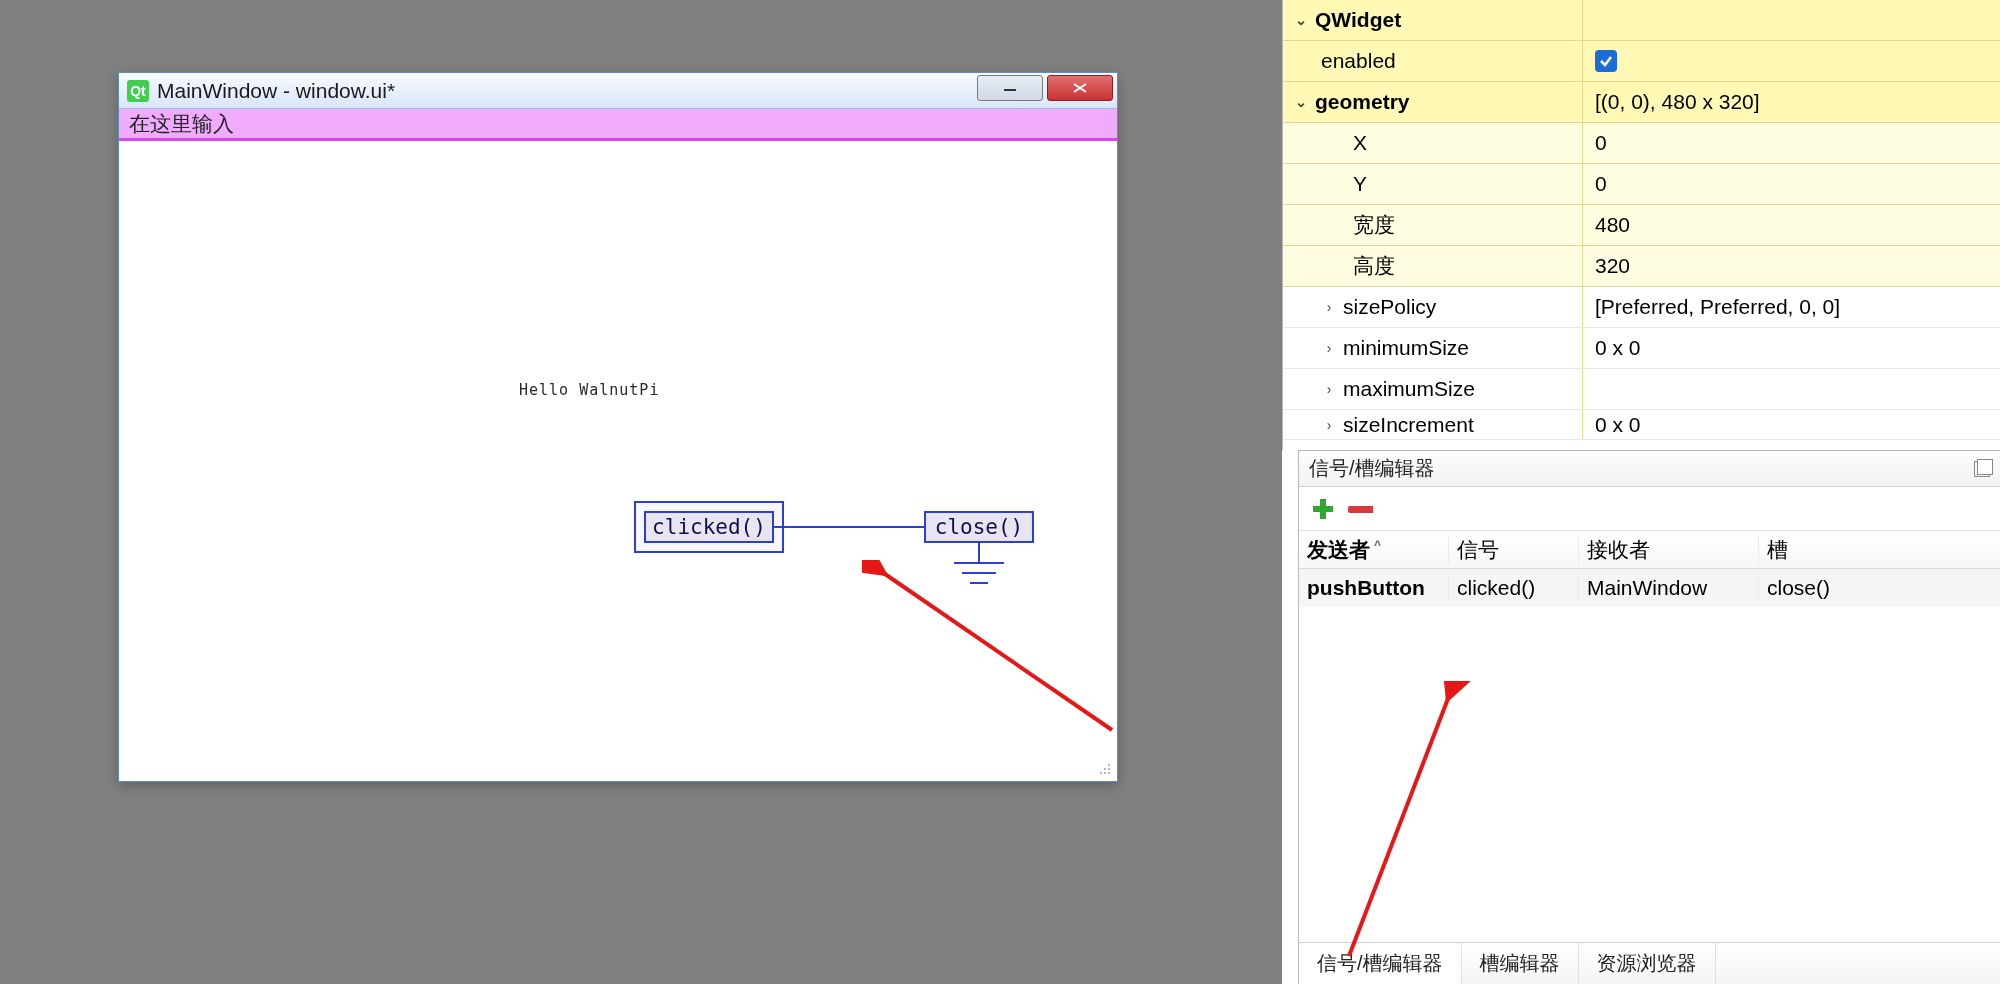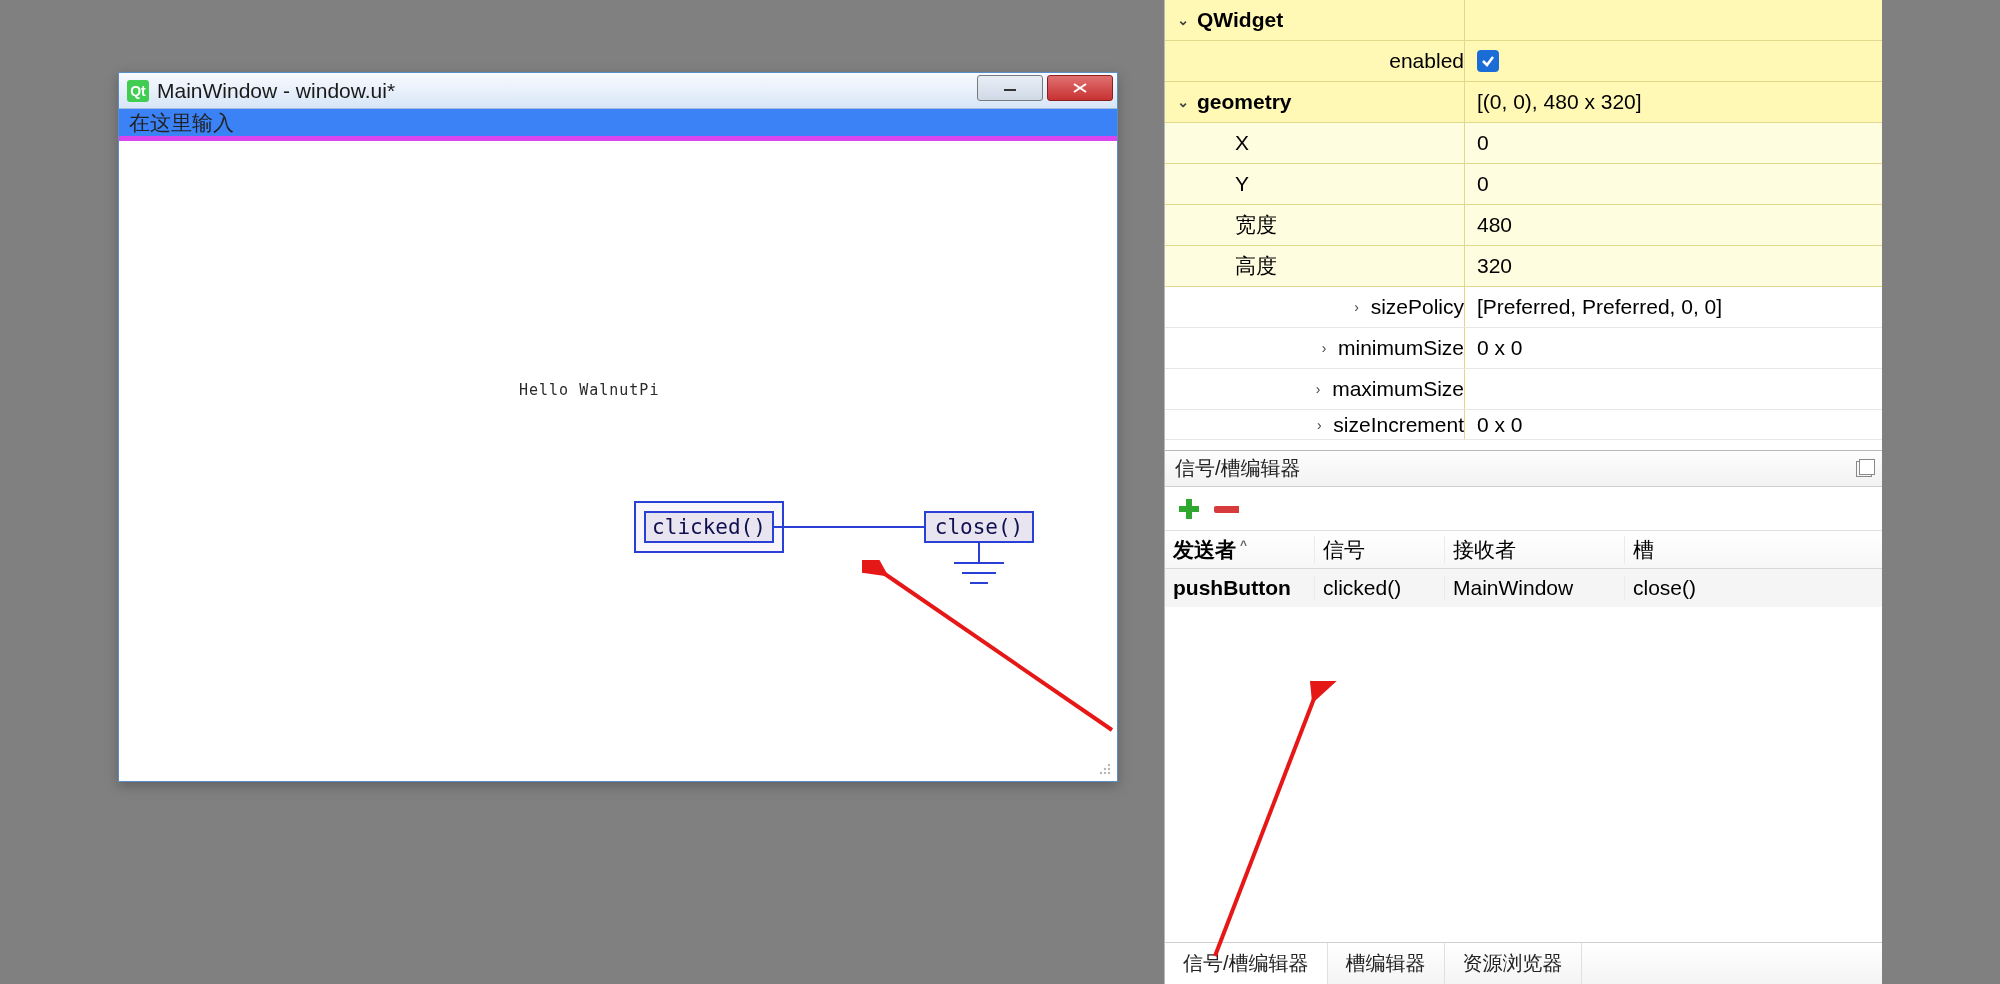--- a/index.html
+++ b/index.html
@@ -8,21 +8,21 @@
     font-family: "Microsoft YaHei", "Segoe UI", Arial, sans-serif;
     font-size: 20px;
     background: #808080;
     overflow: hidden;
   }
   .root {
     position: relative; width: 2000px; height: 984px;
     display: flex;
   }
   .left-area {
-    position: relative; width: 1164px; height: 984px;
+    position: relative; width: 1282px; height: 984px;
     background: #808080;
     padding-left: 24px;
   }
   .right-area {
     position: relative; width: 718px; height: 984px;
     background: #ffffff;
     display: flex; flex-direction: column;
   }
 
   
@@ -52,24 +52,24 @@
   }
   .win-btn {
     width: 66px; height: 26px; margin-top: 2px; margin-right: 4px;
     border: 1px solid #7a7a7a; border-radius: 3px;
     display: flex; align-items: center; justify-content: center;
   }
   .win-btn.min { background: linear-gradient(to bottom,#e8eef6,#cfd9e6); color:#333;}
   .win-btn.close { background: linear-gradient(to bottom,#e07070,#c83232); color:#fff; border-color:#8a1f1f;}
   .win-btn.min svg, .win-btn.close svg { display:block; }
   .menubar {
-    height: 32px; border-bottom: 5px solid #d946ef;
+    height: 32px; border-bottom: 3px solid #d946ef;
     display: flex; align-items: center; padding-left: 10px;
     color: #222; font-size: 21px;
-    background:#3b82f6;
+    background:#f0abfc;
   }
   .form-body {
     position: relative; width: 100%; height: calc(100% - 68px);
     background: #ffffff;
   }
   .form-label {
     position: absolute; left: 400px; top: 240px;
     font-family: "SimSun","NSimSun",monospace;
     font-size: 15px; letter-spacing: 1px; color:#2a2a2a;
   }
@@ -128,21 +128,21 @@
   }
   .prop-row.highlight { background: #fff9b5; }
   .prop-row.sub { background: #fffde0; }
   .prop-row.white { background: #ffffff; border-bottom: 1px solid #e6e6e6;}
   .prop-key {
     width: 300px; display: flex; align-items: center; gap: 6px;
     padding-left: 10px;
     border-right: 1px solid #e0d88c;
     height: 100%;
   }
-  .prop-key.indent1 { padding-left: 38px; justify-content: flex-end; }
+  .prop-key.indent1 { padding-left: 38px; }
   .prop-key.indent2 { padding-left: 70px; }
   .prop-key.bold { font-weight: 700; }
   .prop-val {
     flex: 1; padding-left: 12px;
     display: flex; align-items: center; height:100%;
   }
   .expander {
     width: 16px; height: 16px; display:inline-flex; align-items:center; justify-content:center;
     font-size: 14px; color: #444;
   }
@@ -151,20 +151,21 @@
     background: #1a6dd6; display:inline-flex; align-items:center; justify-content:center;
   }
   .checkbox svg { display:block; }
 
   .signal-panel {
     flex: 1; display:flex; flex-direction:column;
     border-left: 1px solid #b8b8b8;
     border-top: 1px solid #b8b8b8;
     position: relative;
     background:#fff;
+    margin-left:16px;
   }
   .panel-header {
     height: 36px; display:flex; align-items:center;
     padding: 0 10px; border-bottom: 1px solid #cfcfcf;
     font-size: 20px; color:#222;
     background: linear-gradient(to bottom,#fdfdfd,#f2f2f2);
   }
   .panel-header .maximize-icon {
     margin-left:auto; width:16px; height:16px; border:1px solid #888;
     position:relative;

